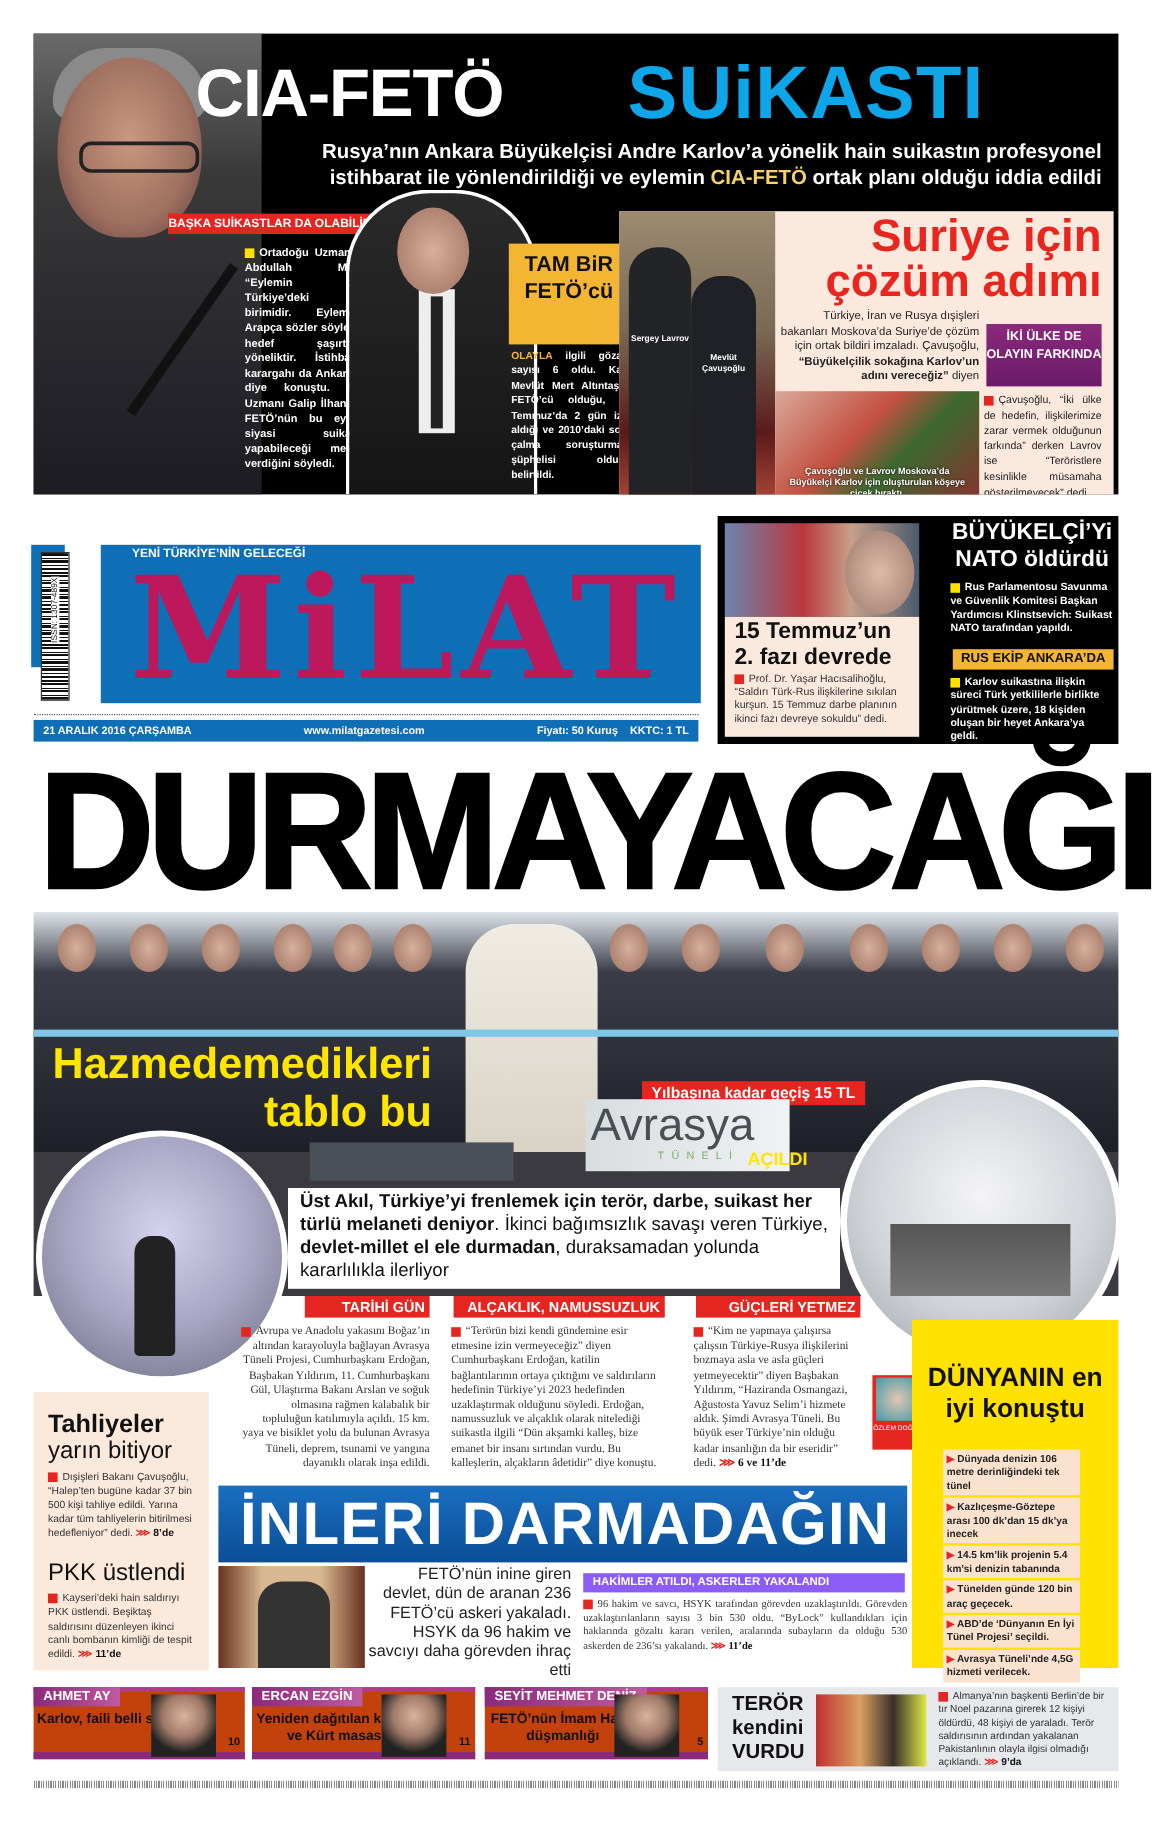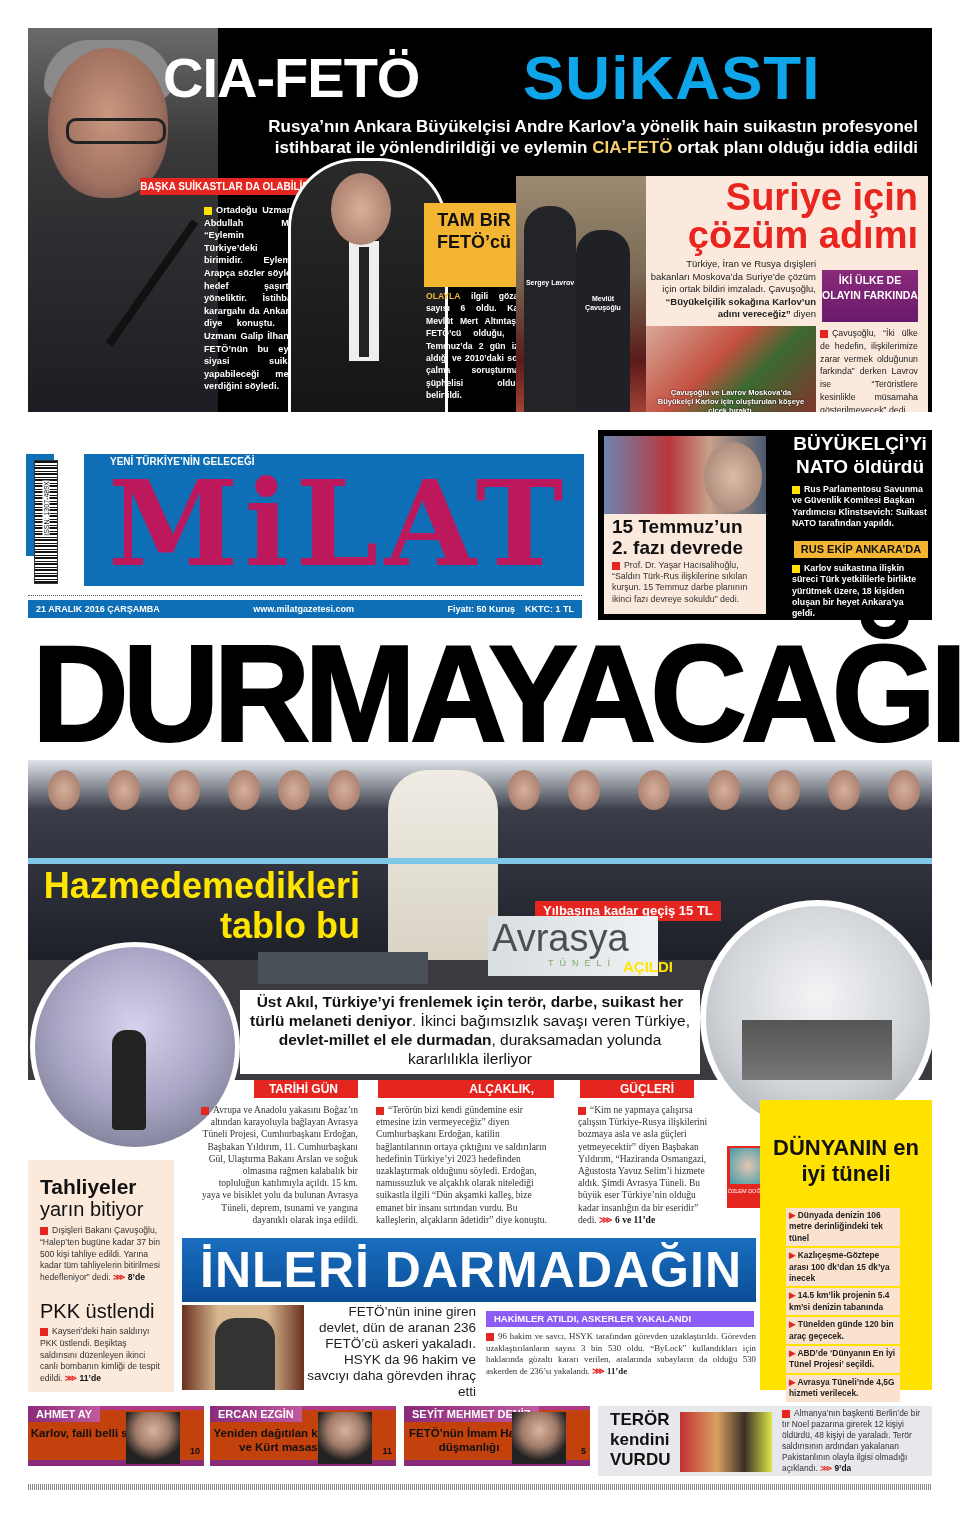--- a/index.html
+++ b/index.html
@@ -70,27 +70,27 @@
 #avrasya-logo{left:488px;top:916px;width:170px;height:60px;background:linear-gradient(90deg,#d8dde0,#f0f2f4)}
 #avrasya-txt{left:492px;top:916px;color:#4a4f55;font-size:38px;line-height:44px}
 #tuneli-txt{left:548px;top:958px;color:#7bb06a;font-size:9px;letter-spacing:6px}
 #acildi{left:623px;top:958px;color:#ffe500;font-size:15px;font-weight:bold}
 #gecis{left:535px;top:901px;height:20px;background:#e52520;color:#fff;font-size:13px;font-weight:bold;padding:0 8px;line-height:20px}
 #circle-left{left:30px;top:942px;width:210px;height:210px;border-radius:50%;background:radial-gradient(circle at 50% 40%,#d5d2ee 0%,#a8a6c4 50%,#6a6a7e 100%);border:5px solid #fff}
 #erdogan-mini{left:112px;top:1030px;width:34px;height:100px;background:#222;border-radius:14px 14px 4px 4px}
 #circle-right{left:700px;top:900px;width:236px;height:236px;border-radius:50%;background:radial-gradient(circle at 50% 40%,#f4f4f6 0%,#d0d4d8 55%,#9aa0a6 100%);border:6px solid #fff}
 #road{left:742px;top:1020px;width:150px;height:60px;background:linear-gradient(#555,#777)}
 #lead{left:240px;top:990px;width:460px;height:84px;background:#fff}
-#lead-text{left:250px;top:992px;width:440px;font-size:15.5px;line-height:19px;text-align:center;color:#111}
+#lead-text{left:250px;top:992px;width:440px;font-size:15.5px;line-height:19px;text-align:left;color:#111}
 #lead-text b{font-weight:bold}
 
-.sect-head{height:18px;background:#e52520;color:#fff;font-size:12px;font-weight:bold;line-height:18px;text-align:right;padding-right:20px}
+.sect-head{height:18px;background:#e52520;color:#fff;font-size:12px;font-weight:bold;line-height:18px;text-align:right;padding-right:4px}
 #col1-head{left:254px;top:1080px;width:104px}
 #col2-head{left:378px;top:1080px;width:176px}
-#col3-head{left:580px;top:1080px;width:114px}
+#col3-head{left:580px;top:1080px;width:137px}
 .col-text{font-family:"Liberation Serif",serif;font-size:9.5px;line-height:12.2px;color:#333}
 #col1-text{left:200px;top:1104px;width:158px;text-align:right}
 #col2-text{left:376px;top:1104px;width:180px}
 #col3-text{left:578px;top:1104px;width:132px}
 #ozlem{left:727px;top:1146px;width:42px;height:62px;background:#e52520}
 #ozlem-photo{left:730px;top:1148px;width:36px;height:36px;background:radial-gradient(#e3c6b2,#3f9aa6)}
 #ozlem-name{left:727px;top:1188px;width:42px;color:#fff;font-size:5.5px;text-align:center;line-height:7px}
 
 #dunya-box{left:760px;top:1100px;width:172px;height:290px;background:#ffe200}
 #dunya-title{left:760px;top:1135px;width:172px;text-align:center;font-size:22px;font-weight:bold;line-height:26px;color:#111}
@@ -101,21 +101,21 @@
 #tah-box{left:28px;top:1160px;width:146px;height:232px;background:#fbe9db}
 #tah-title{left:40px;top:1176px;font-size:21px;font-weight:bold;line-height:22px}
 #tah-sub{left:40px;top:1198px;font-size:20px;line-height:22px}
 #tah-text{left:40px;top:1225px;width:122px;font-size:8.6px;line-height:11.8px;color:#333}
 #pkk-title{left:40px;top:1300px;font-size:20px;line-height:22px}
 #pkk-text{left:40px;top:1326px;width:122px;font-size:8.6px;line-height:11.8px;color:#333}
 .ref{color:#e52520;font-weight:bold}
 .ref b{color:#111}
 
 #inleri-bar{left:182px;top:1238px;width:574px;height:64px;background:linear-gradient(#1a6ec0,#0a4e96)}
-#inleri{left:176px;top:1240px;width:566px;color:#fff;font-size:50px;font-weight:900;line-height:60px;text-align:right;letter-spacing:1px}
+#inleri{left:200px;top:1240px;width:566px;color:#fff;font-size:50px;font-weight:900;line-height:60px;text-align:left;letter-spacing:1px}
 #fg2-photo{left:182px;top:1305px;width:122px;height:85px;background:linear-gradient(90deg,#6a3020,#d8b890 30%,#d8b890 70%,#6a3020)}
 #fg2-body{left:215px;top:1318px;width:60px;height:72px;background:#333;border-radius:20px 20px 0 0}
 #inleri-text{left:306px;top:1304px;width:170px;font-size:13.5px;line-height:16px;text-align:right;color:#222}
 #hakim-head{left:486px;top:1311px;width:268px;height:16px;background:#8b5cf6;color:#fff;font-size:9.5px;font-weight:bold;line-height:16px;padding-left:8px}
 #hakim-text{left:486px;top:1331px;width:270px;font-family:"Liberation Serif",serif;font-size:8.8px;line-height:11.6px;color:#333;text-align:justify}
 
 .colm{height:60px;background:#c2410c;border-top:4px solid #b03a8a;border-bottom:6px solid #8a2a7a}
 .colm-name{position:absolute;left:0;top:-4px;height:16px;padding:0 8px;background:linear-gradient(90deg,#8a2a7a,#c05aa0);color:#fff;font-size:11px;font-weight:bold;line-height:16px}
 .colm-title{position:absolute;top:16px;width:130px;text-align:center;font-size:11.5px;font-weight:bold;line-height:14px;color:#111}
 .colm-photo{position:absolute;right:24px;top:2px;width:54px;height:52px;background:radial-gradient(circle at 50% 35%,#d8b49e 0%,#a07a68 40%,#222 70%)}
@@ -237,21 +237,21 @@
 <div id="col2-head" class="abs sect-head">ALÇAKLIK, NAMUSSUZLUK</div>
 <div id="col3-head" class="abs sect-head">GÜÇLERİ YETMEZ</div>
 <div id="col1-text" class="abs col-text"><span class="bul" style="background:#e52520"></span><span>Avrupa ve Anadolu yakasını Boğaz’ın altından karayoluyla bağlayan Avrasya Tüneli Projesi, Cumhurbaşkanı Erdoğan, Başbakan Yıldırım, 11. Cumhurbaşkanı Gül, Ulaştırma Bakanı Arslan ve soğuk olmasına rağmen kalabalık bir topluluğun katılımıyla açıldı. 15 km. yaya ve bisiklet yolu da bulunan Avrasya Tüneli, deprem, tsunami ve yangına dayanıklı olarak inşa edildi.</span></div>
 <div id="col2-text" class="abs col-text"><span class="bul" style="background:#e52520"></span><span>“Terörün bizi kendi gündemine esir etmesine izin vermeyeceğiz” diyen Cumhurbaşkanı Erdoğan, katilin bağlantılarının ortaya çıktığını ve saldırıların hedefinin Türkiye’yi 2023 hedefinden uzaklaştırmak olduğunu söyledi. Erdoğan, namussuzluk ve alçaklık olarak nitelediği suikastla ilgili “Dün akşamki kalleş, bize emanet bir insanı sırtından vurdu. Bu kalleşlerin, alçakların âdetidir” diye konuştu.</span></div>
 <div id="col3-text" class="abs col-text"><span class="bul" style="background:#e52520"></span><span>“Kim ne yapmaya çalışırsa çalışsın Türkiye-Rusya ilişkilerini bozmaya asla ve asla güçleri yetmeyecektir” diyen Başbakan Yıldırım, “Haziranda Osmangazi, Ağustosta Yavuz Selim’i hizmete aldık. Şimdi Avrasya Tüneli. Bu büyük eser Türkiye’nin olduğu kadar insanlığın da bir eseridir” dedi.</span> <span class="ref">⋙ <b>6 ve 11’de</b></span></div>
 <div id="ozlem" class="abs"></div>
 <div id="ozlem-photo" class="abs"></div>
 <div id="ozlem-name" class="abs">ÖZLEM DOĞAN</div>
 
 <div id="dunya-box" class="abs"></div>
-<div id="dunya-title" class="abs">DÜNYANIN en iyi tüneli</div>
+<div id="dunya-title" class="abs">DÜNYANIN en iyi konuştu</div>
 <div id="facts" class="abs">
   <div class="fact"><span class="tri">▶</span> <span>Dünyada denizin 106 metre derinliğindeki tek tünel</span></div>
   <div class="fact"><span class="tri">▶</span> <span>Kazlıçeşme-Göztepe arası 100 dk’dan 15 dk’ya inecek</span></div>
   <div class="fact"><span class="tri">▶</span> <span>14.5 km’lik projenin 5.4 km’si denizin tabanında</span></div>
   <div class="fact"><span class="tri">▶</span> <span>Tünelden günde 120 bin araç geçecek.</span></div>
   <div class="fact"><span class="tri">▶</span> <span>ABD’de ‘Dünyanın En İyi Tünel Projesi’ seçildi.</span></div>
   <div class="fact"><span class="tri">▶</span> <span>Avrasya Tüneli’nde 4,5G hizmeti verilecek.</span></div>
 </div>
 
 <div id="tah-box" class="abs"></div>

